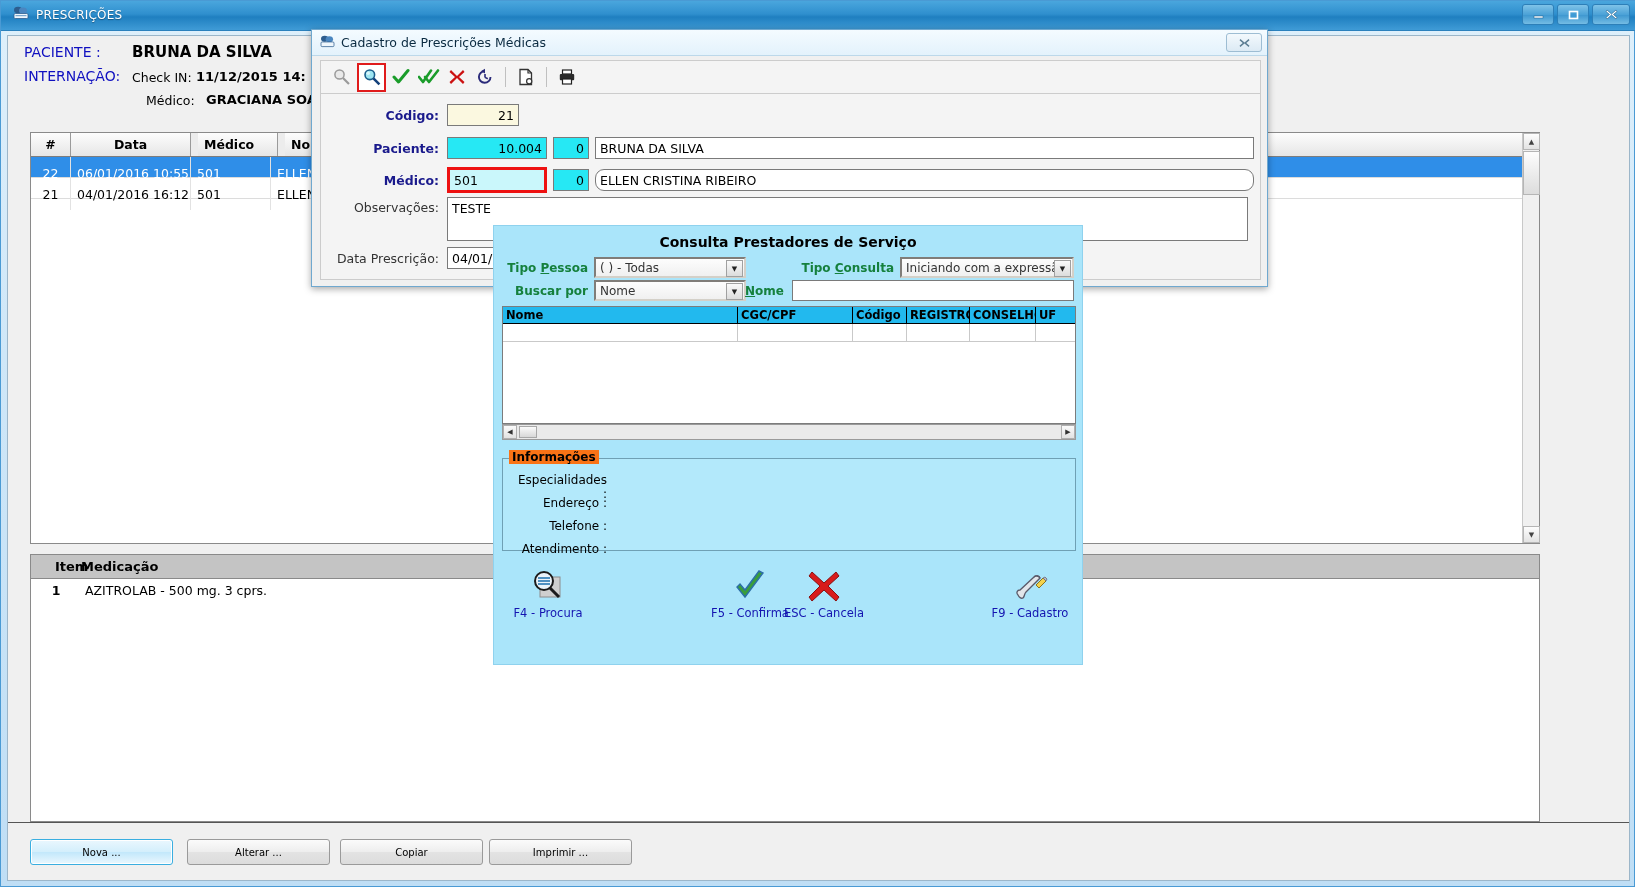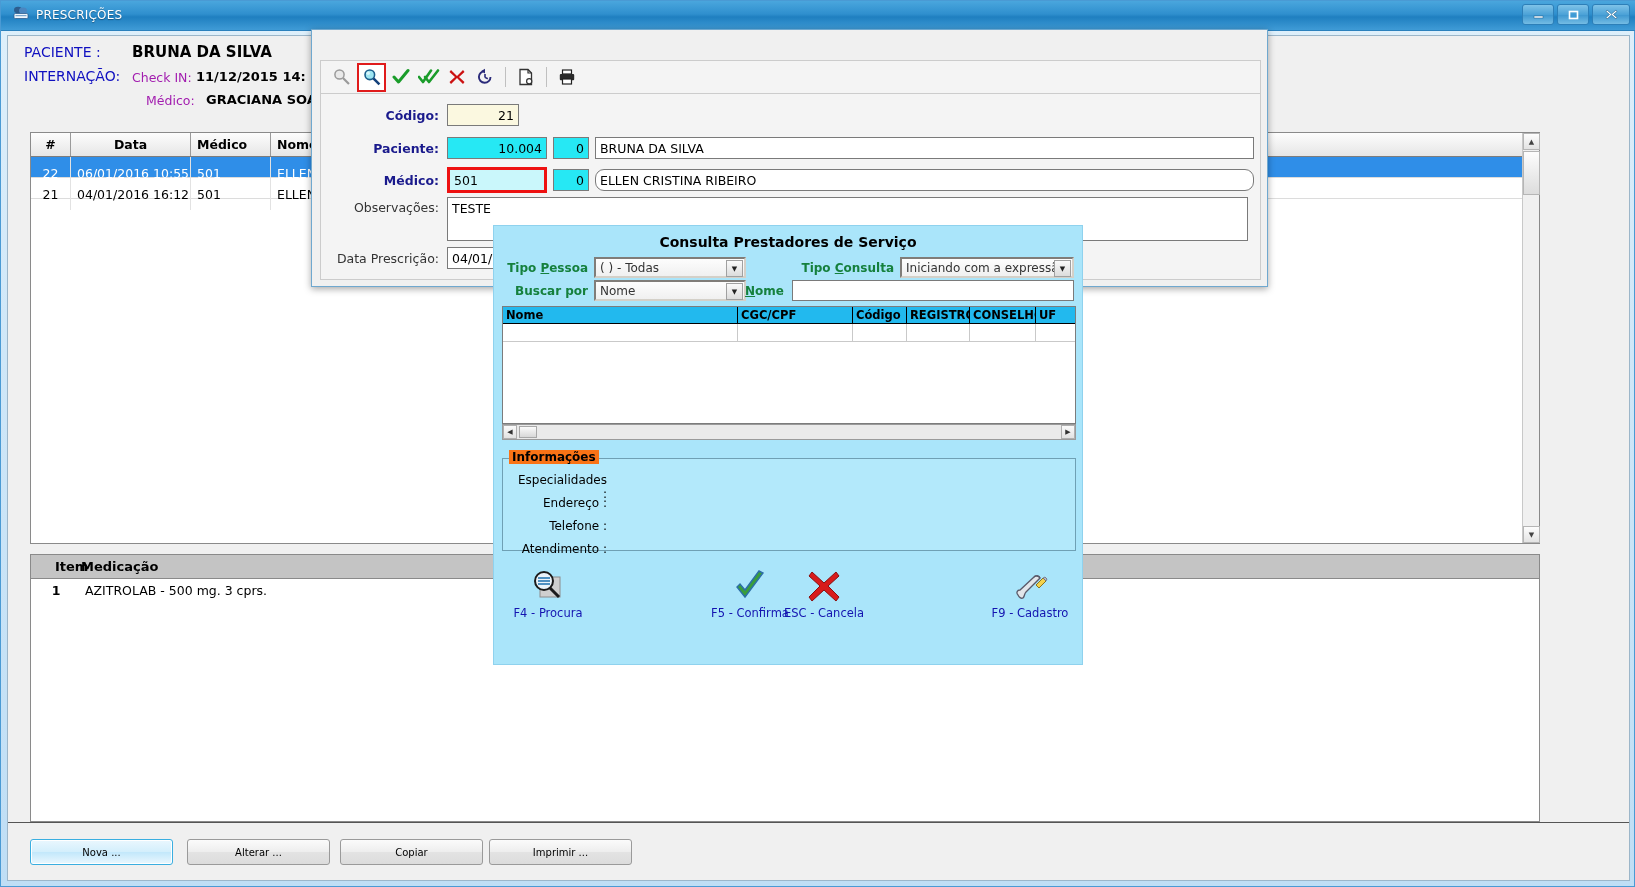--- a/index.html
+++ b/index.html
@@ -39,36 +39,36 @@
   
   #client {
     position:absolute; left:6px; top:34px; width:1623px; height:846px;
     background:#f0f0f0; border:1px solid #9cb6c9;
   }
 
   
   #pat-header { position:absolute; left:0; top:0; width:100%; height:66px; }
   .hdr-label { position:absolute; color:#1010c0; font-weight:normal; font-size:14px; }
   .hdr-val-big { position:absolute; color:#000; font-weight:bold; font-size:15px; }
-  .hdr-sub { position:absolute; color:#a21caf; font-size:12.5px; }
+  .hdr-sub { position:absolute; color:#000000; font-size:12.5px; }
   .hdr-sub-b { position:absolute; color:#000; font-size:13px; font-weight:bold; }
 
   
   #presc-grid {
     position:absolute; left:22px; top:96px; width:1510px; height:412px;
     border:1px solid #8a8a8a; background:#fff;
   }
   .grid-head { display:flex; height:24px; background:#ececec; border-bottom:1px solid #7d7d7d; }
   .gh {
     font-weight:bold; font-size:12.5px; color:#000;
     display:flex; align-items:center; justify-content:center;
     border-right:1px solid #9a9a9a; background:linear-gradient(180deg,#fdfdfd,#e6e6e6);
     height:100%;
   }
-  .gh.left { justify-content:flex-start; padding-left:6px; }
+  .gh.left { justify-content:flex-start; padding-left:6px;margin-left:7px; }
   .grid-row { display:flex; height:21px; border-bottom:1px solid #dcdcdc; font-size:12.5px; }
   .grid-row.sel { background:#2f8ee8; color:#ffffff; }
   .gc { display:flex; align-items:center; border-right:1px solid #e2e2e2; height:100%; padding:16px 6px; overflow:hidden; white-space:nowrap; }
   .gc.center { justify-content:center; }
 
   
   .vscroll {
     position:absolute; right:0; top:0; width:17px; height:100%;
     background:#f0f0f0; border-left:1px solid #c8c8c8;
   }
@@ -301,20 +301,35 @@
 
     <div id="btnbar">
       <div class="btn focus" style="left:22px;">Nova ...</div>
       <div class="btn" style="left:179px;">Alterar ...</div>
       <div class="btn" style="left:332px;">Copiar</div>
       <div class="btn" style="left:481px;">Imprimir ...</div>
     </div>
   </div>
 
   <div id="dlg-cadastro">
+    <div class="dlg-tb">
+      <span>
+        <svg width="15" height="13" viewBox="0 0 16 14">
+          <ellipse cx="5" cy="4" rx="4" ry="3.2" fill="#2d5d8e"></ellipse>
+          <ellipse cx="10" cy="4.6" rx="4" ry="3.2" fill="#4a86c0"></ellipse>
+          <rect x="1" y="7.5" width="14" height="5" rx="1.2" fill="#eef6fc" stroke="#2d5d8e" stroke-width="0.8"></rect>
+        </svg>
+      </span>
+      <span class="dlg-title">Cadastro de Prescrições Médicas</span>
+      <div class="dlg-close">
+        <svg width="13" height="10" viewBox="0 0 13 11">
+          <path d="M2 1 L6.5 5 L11 1 L12 2.5 L8.5 5.5 L12 8.5 L11 10 L6.5 6 L2 10 L1 8.5 L4.5 5.5 L1 2.5 Z" fill="#5d7e93"></path>
+        </svg>
+      </div>
+    </div>
 
     <div id="dlg-toolbar">
       <div class="tbi">
         <svg width="18" height="18" viewBox="0 0 18 18">
           <circle cx="6.5" cy="6.5" r="4.6" fill="#e9e9e9" stroke="#9a9a9a" stroke-width="1.5"></circle>
           <line x1="10" y1="10" x2="16" y2="16" stroke="#9a9a9a" stroke-width="2.2"></line>
         </svg>
       </div>
       <div class="tbi highlight">
         <svg width="18" height="18" viewBox="0 0 18 18">

